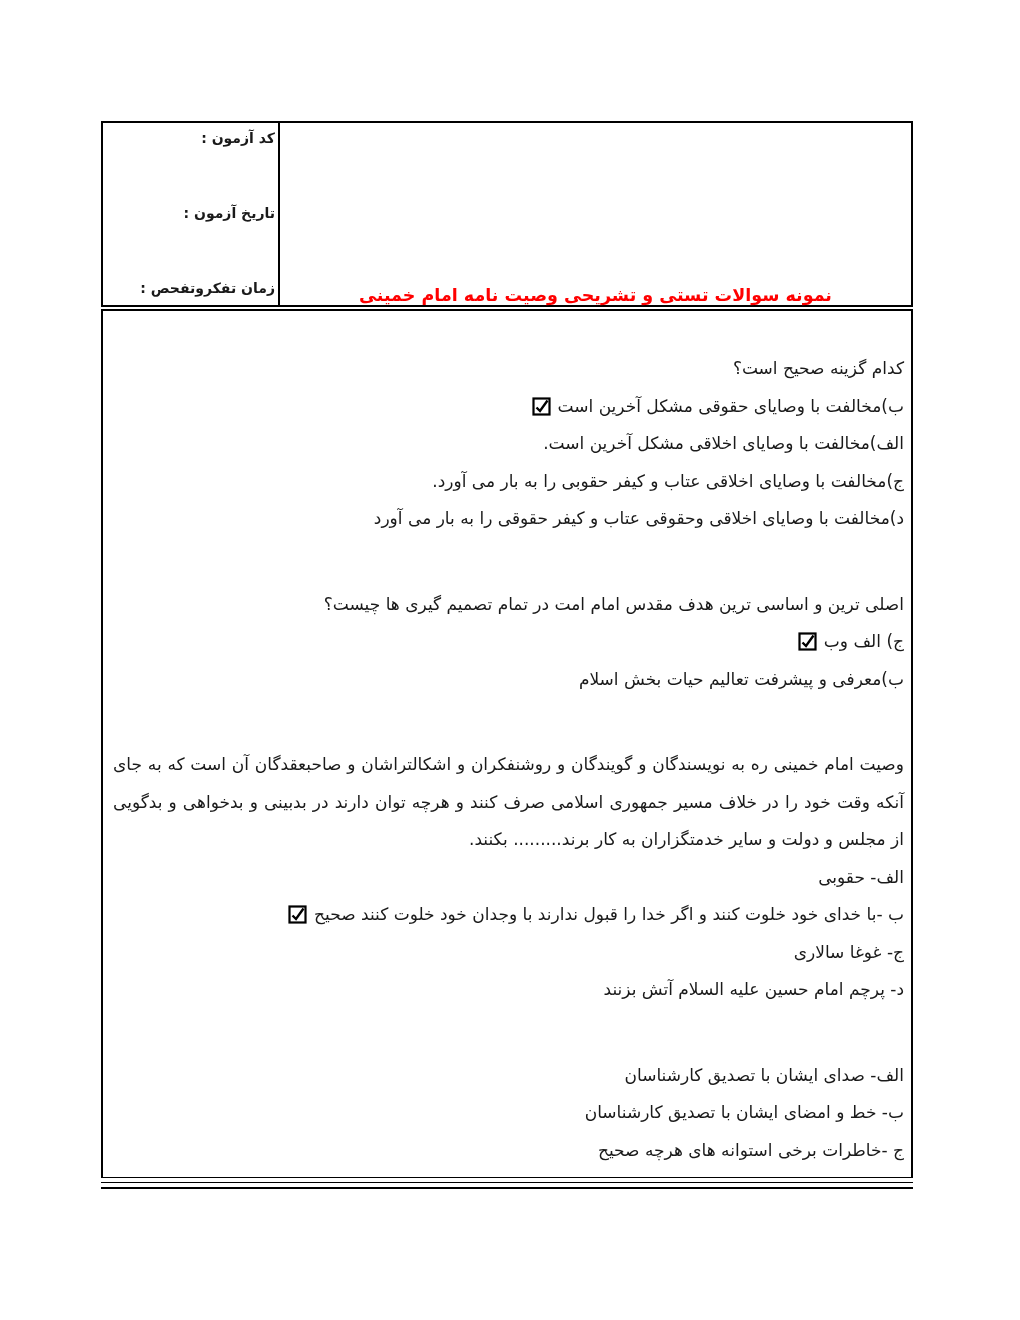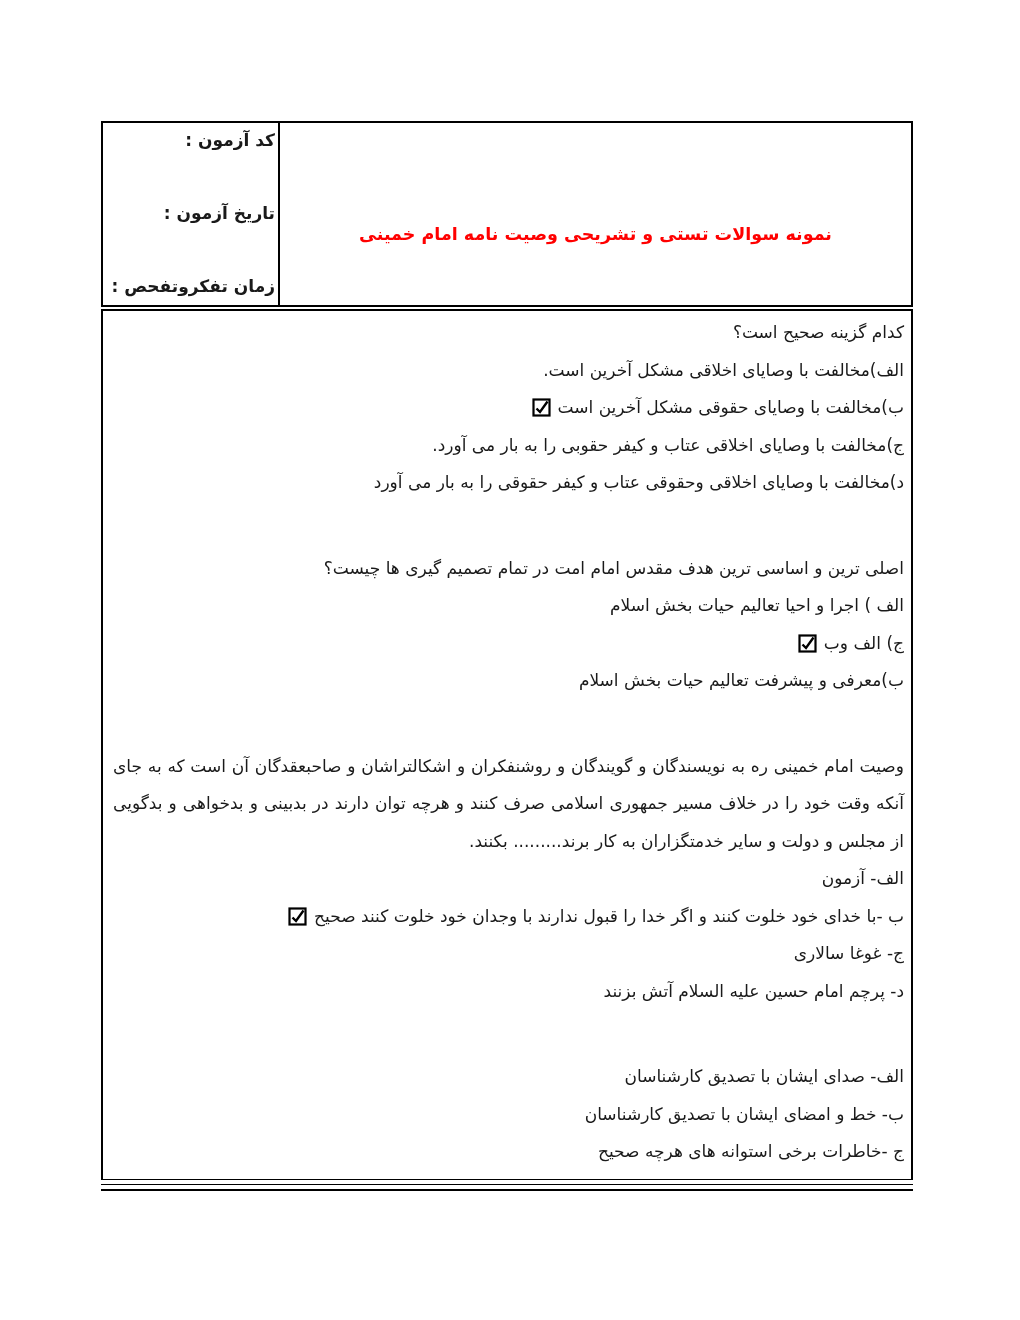--- a/index.html
+++ b/index.html
@@ -36,29 +36,29 @@
     border-right: 2px solid #000;
     display: flex;
     flex-direction: column;
     justify-content: space-between;
     padding: 7px 3px 9px 4px;
     direction: rtl;
     text-align: right;
   }
   .meta-label {
     font-weight: bold;
-    font-size: 17px;
+    font-size: 14px;
     white-space: nowrap;
   }
   .title-cell {
     flex: 1;
     direction: rtl;
     display: flex;
     justify-content: center;
-    align-items: center;
+    align-items: flex-end;
     padding-top: 40px;
   }
   .doc-title {
     font-weight: bold;
     font-size: 17.5px;
     white-space: nowrap;
   }
 
   
   .main-box {
@@ -72,20 +72,21 @@
   .question {
     font-size: 17px;
     line-height: 37.5px;
     text-align: right;
     margin: 0 0 48px 0;
   }
   .question:last-child { margin-bottom: 0; }
   .prompt {
     text-align: justify;
     text-align-last: right;
+    margin-top: 36px;
   }
   .option { }
   .checkbox {
     display: inline-block;
     vertical-align: -4px;
     margin: 0 7px;
     line-height: 0;
   }
 
   
@@ -108,40 +109,39 @@
       <div class="meta-label">زمان تفکروتفحص :</div>
     </div>
     <div class="title-cell">
       <div class="doc-title" style="color: rgb(255, 0, 0);">نمونه سوالات تستی و تشریحی وصیت نامه امام خمینی</div>
     </div>
   </div>
 
   <div class="main-box" id="questions-box">
       <div class="question">
         <div class="prompt">کدام گزینه صحیح است؟</div>
-        <div class="option"><span>الف)مخالفت با وصایای اخلاقی مشکل آخرین است.</span></div>
         <div class="option"><span>ب)مخالفت با وصایای حقوقی مشکل آخرین است</span><span class="checkbox"><svg width="19" height="19" viewBox="0 0 19 19" aria-hidden="true">
               <rect x="1.5" y="1.5" width="16" height="16" fill="#ffffff" stroke="#000000" stroke-width="2.2"></rect>
               <path d="M4.5 10.5 L8 14 L15.5 3.5" fill="none" stroke="#000000" stroke-width="2.4"></path>
             </svg></span></div>
+        <div class="option"><span>الف)مخالفت با وصایای اخلاقی مشکل آخرین است.</span></div>
         <div class="option"><span>ج)مخالفت با وصایای اخلاقی عتاب و کیفر حقوبی را به بار می آورد.</span></div>
         <div class="option"><span>د)مخالفت با وصایای اخلاقی وحقوقی عتاب و کیفر حقوقی را به بار می آورد</span></div>
       </div>
       <div class="question">
         <div class="prompt">اصلی ترین و اساسی ترین هدف مقدس امام امت در تمام تصمیم گیری ها چیست؟</div>
-        <div class="option"><span>الف ) اجرا و احیا تعالیم حیات بخش اسلام</span></div>
         <div class="option"><span>ج) الف وب</span><span class="checkbox"><svg width="19" height="19" viewBox="0 0 19 19" aria-hidden="true">
               <rect x="1.5" y="1.5" width="16" height="16" fill="#ffffff" stroke="#000000" stroke-width="2.2"></rect>
               <path d="M4.5 10.5 L8 14 L15.5 3.5" fill="none" stroke="#000000" stroke-width="2.4"></path>
             </svg></span></div>
         <div class="option"><span>ب)معرفی و پیشرفت تعالیم حیات بخش اسلام</span></div>
       </div>
       <div class="question">
         <div class="prompt">وصیت امام خمینی ره به نویسندگان و گویندگان و روشنفکران و اشکالتراشان و صاحبعقدگان آن است که به جای آنکه وقت خود را در خلاف مسیر جمهوری اسلامی صرف کنند و هرچه توان دارند در بدبینی و بدخواهی و بدگویی از مجلس و دولت و سایر خدمتگزاران به کار برند......... بکنند.</div>
-        <div class="option"><span>الف- آزمون</span></div>
+        <div class="option"><span>الف- حقوبی</span></div>
         <div class="option"><span>ب -با خدای خود خلوت کنند و اگر خدا را قبول ندارند با وجدان خود خلوت کنند صحیح</span><span class="checkbox"><svg width="19" height="19" viewBox="0 0 19 19" aria-hidden="true">
               <rect x="1.5" y="1.5" width="16" height="16" fill="#ffffff" stroke="#000000" stroke-width="2.2"></rect>
               <path d="M4.5 10.5 L8 14 L15.5 3.5" fill="none" stroke="#000000" stroke-width="2.4"></path>
             </svg></span></div>
         <div class="option"><span>ج- غوغا سالاری</span></div>
         <div class="option"><span>د- پرچم امام حسین علیه السلام آتش بزنند</span></div>
       </div>
       <div class="question">
         <div class="option"><span>الف- صدای ایشان با تصدیق کارشناسان</span></div>
         <div class="option"><span>ب- خط و امضای ایشان با تصدیق کارشناسان</span></div>

